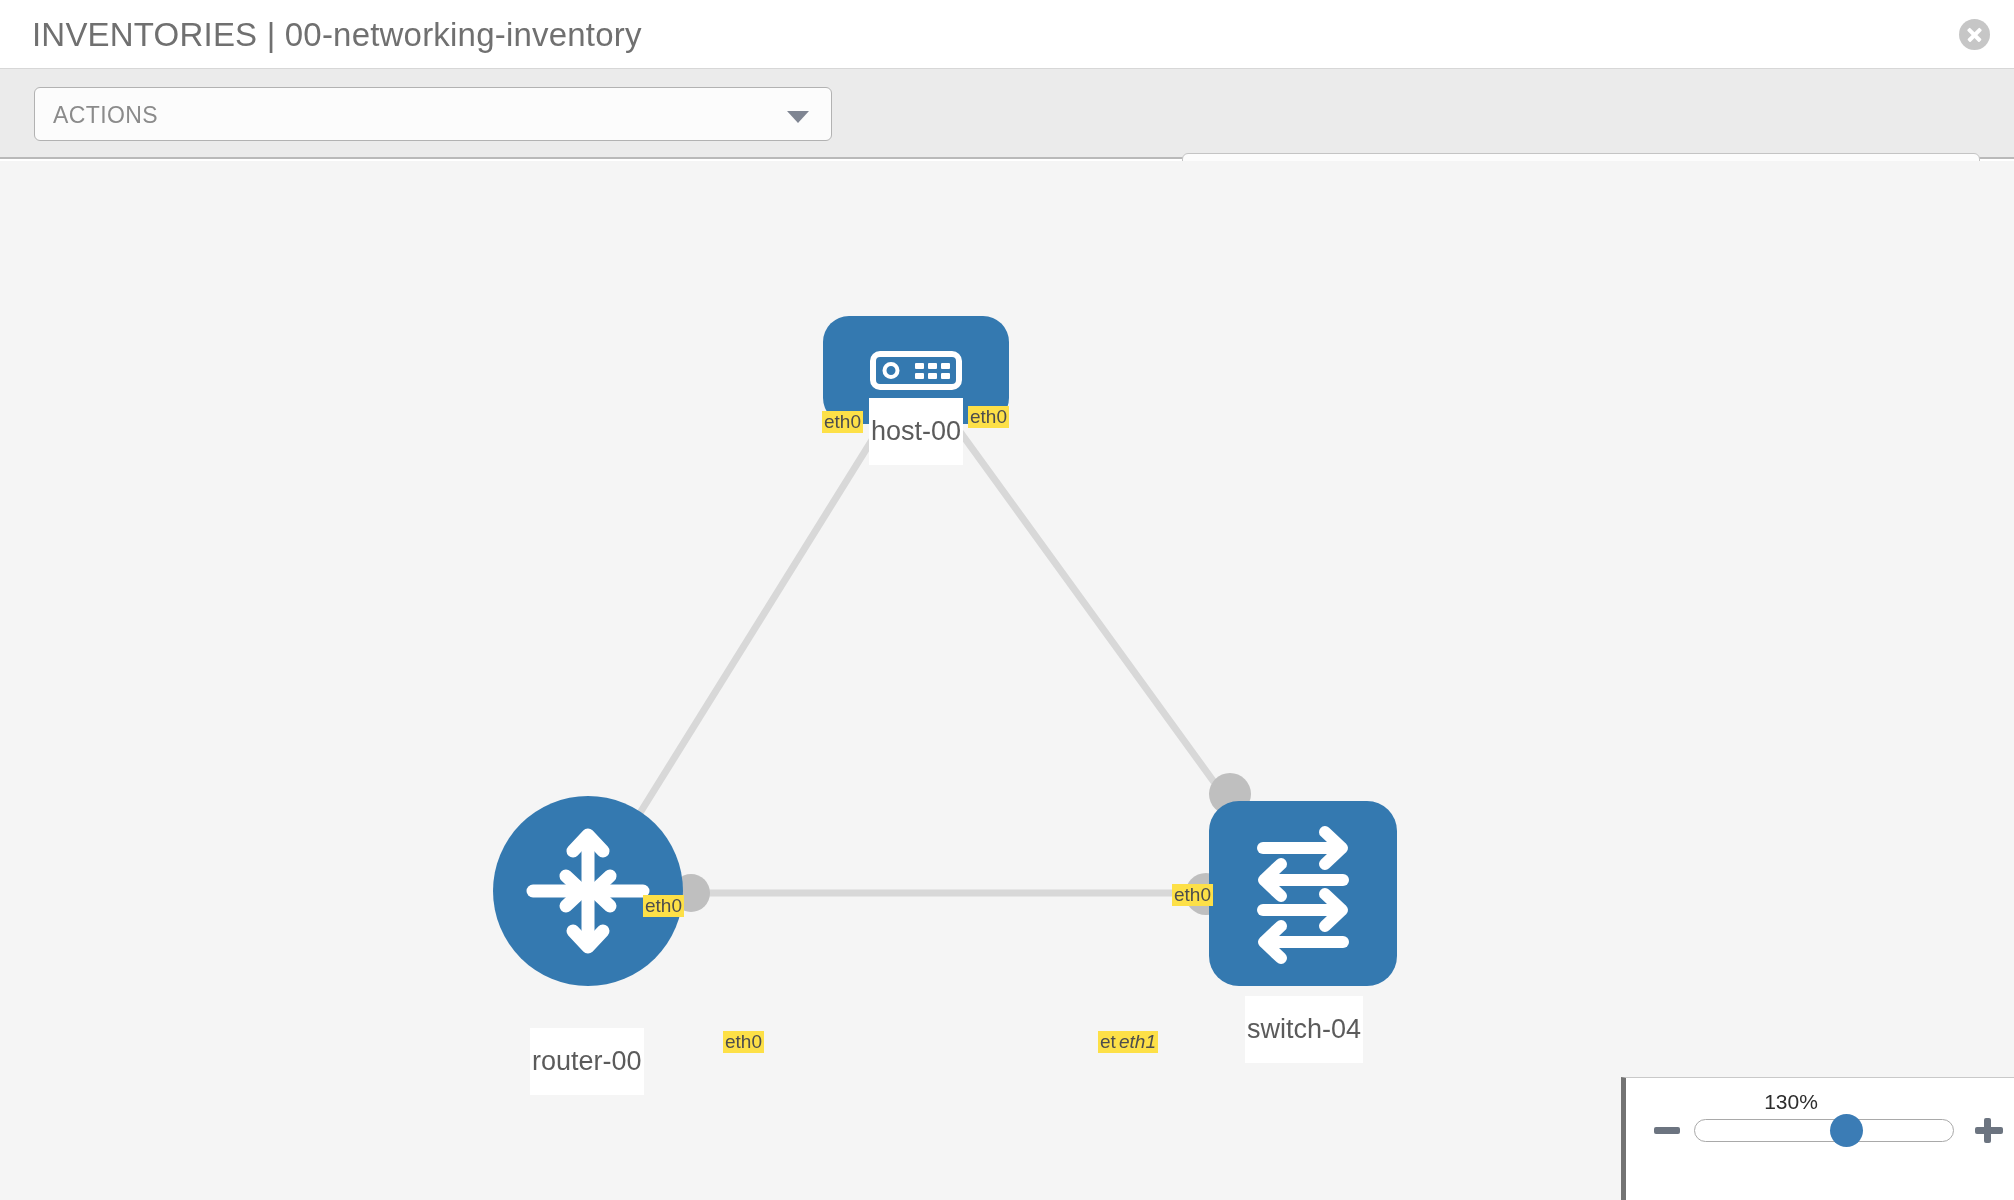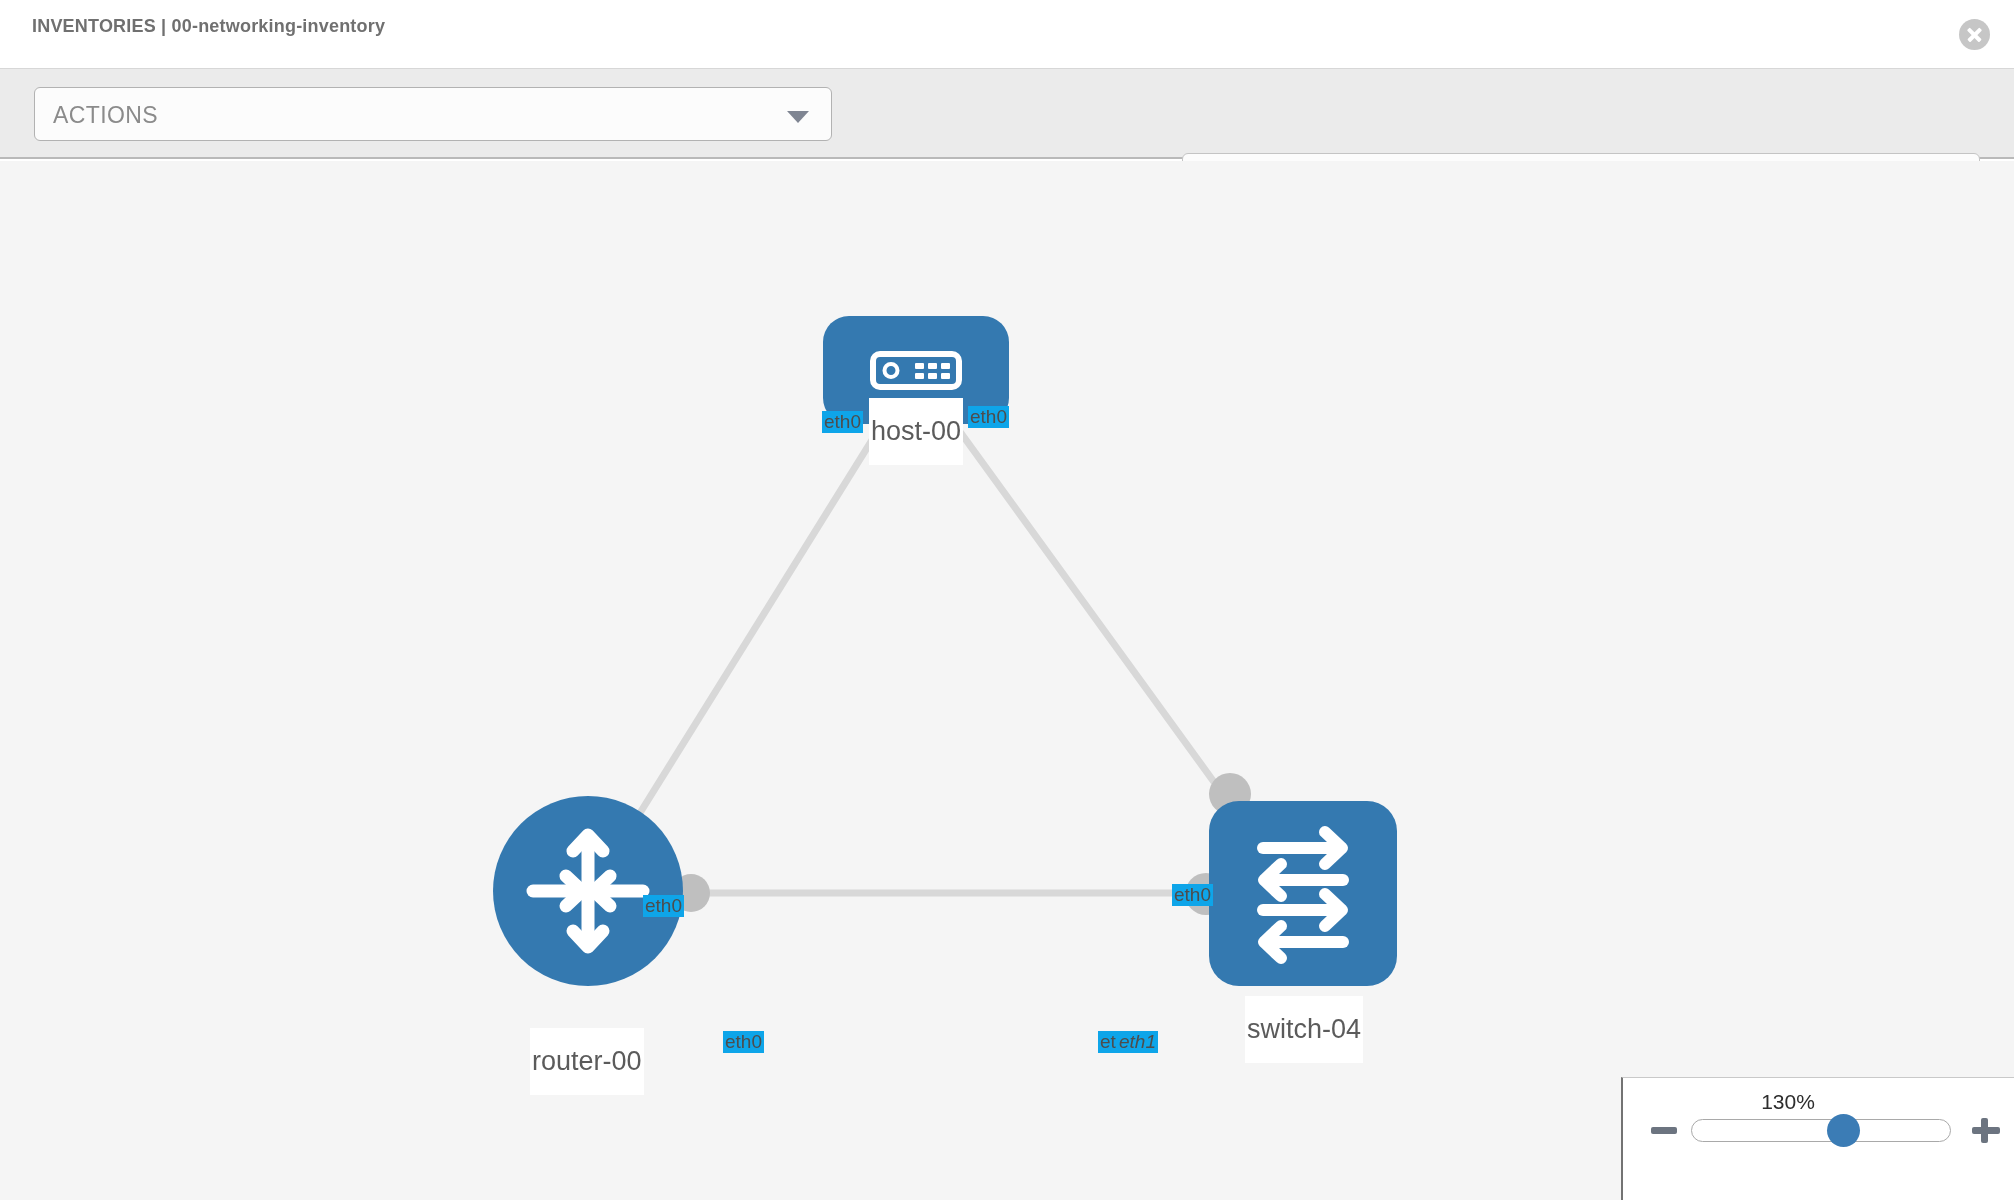--- a/index.html
+++ b/index.html
@@ -16,22 +16,22 @@
   
   .header {
     position: absolute;
     left: 0; top: 0;
     width: 2014px; height: 68px;
     background: #ffffff;
   }
   .header-title {
     position: absolute;
     left: 32px; top: 16px;
-    font-size: 18px;
-    font-weight: bold;
+    font-size: 33px;
+    font-weight: normal;
     color: #707070;
     letter-spacing: 0.2px;
     white-space: nowrap;
   }
   .close-btn {
     position: absolute;
     right: 24px; top: 19px;
     width: 31px; height: 31px;
     border-radius: 50%;
     background: #c6c6c6;
@@ -171,34 +171,34 @@
     background: #ffffff;
     white-space: nowrap;
     padding: 18px 2px;
     line-height: 1.15;
   }
   
   .edge-label {
     position: absolute;
     font-size: 19px;
     color: #4d4d4d;
-    background: #0ea5e9;
+    background: #fde047;
     white-space: nowrap;
     padding: 0 2px;
     line-height: 1.15;
   }
 
   
   .zoom-widget {
     position: absolute;
     left: 1621px; top: 1077px;
     width: 393px; height: 123px;
     background: #ffffff;
     border-top: 1px solid #c9c9c9;
-    border-left: 2px solid #737373;
+    border-left: 5px solid #737373;
   }
   .zoom-percent {
     position: absolute;
     left: 0; top: 12px;
     width: 330px;
     text-align: center;
     font-size: 21px;
     color: #2d2d2d;
   }
   .zoom-minus, .zoom-plus {

